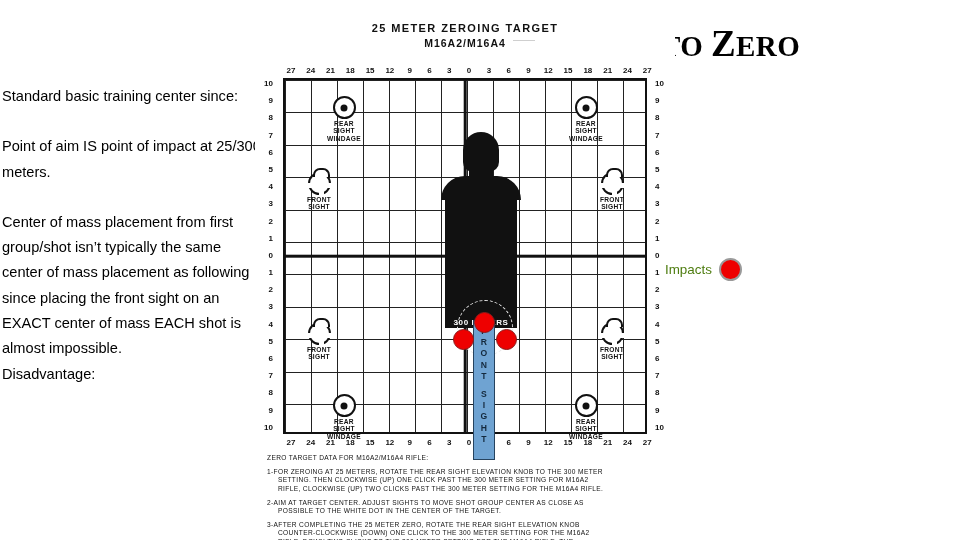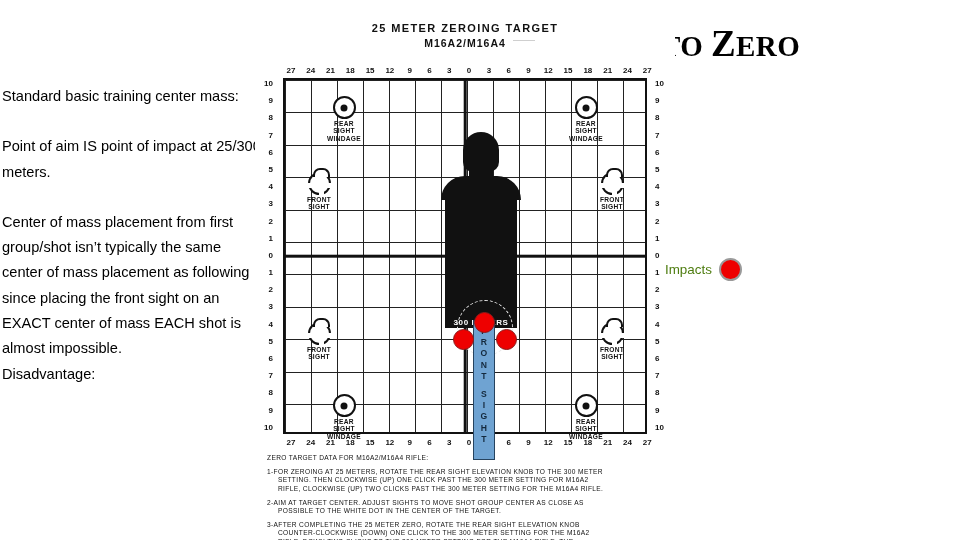--- a/index.html
+++ b/index.html
@@ -177,21 +177,21 @@
 </head>
 <body>
 
 <div id="slide-title">
   <span class="cap">W</span><span>AYS</span>
   <span>TO</span>
   <span class="cap">Z</span><span>ERO</span>
 </div>
 
 <div id="body-copy">
-  <p>Standard basic training center mass:</p>
+  <p>Standard basic training center since:</p>
   <div class="gap"></div>
   <p>Point of aim IS point of impact at 25/300 meters.</p>
   <div class="gap"></div>
   <p>Center of mass placement from first group/shot isn’t typically the same center of mass placement as following since placing the front sight on an EXACT center of mass EACH shot is almost impossible.</p>
   <p>Disadvantage:</p>
 </div>
 
 <div id="target-figure">
 
   <div class="crop-mark" id="cm-tl"></div>

